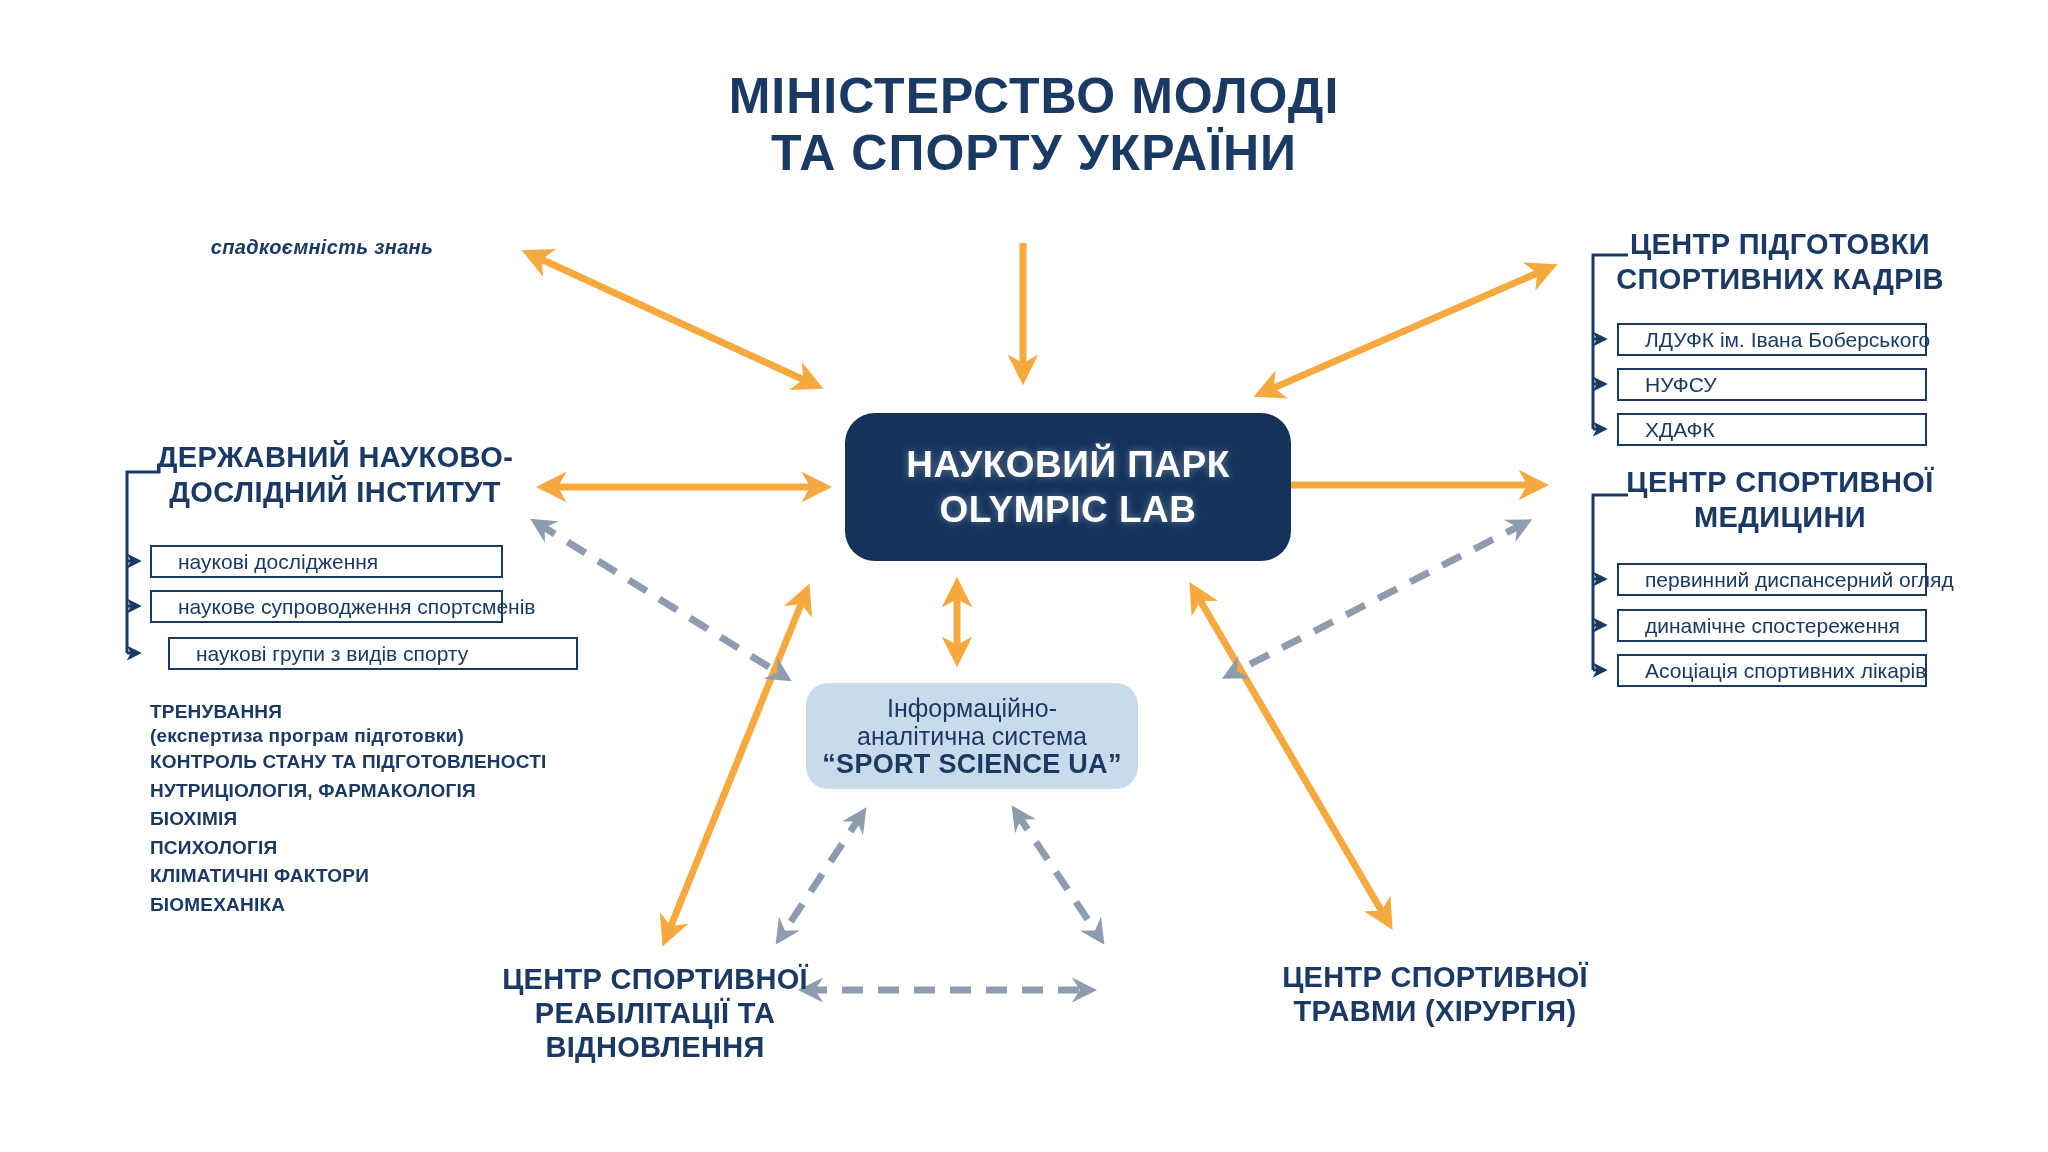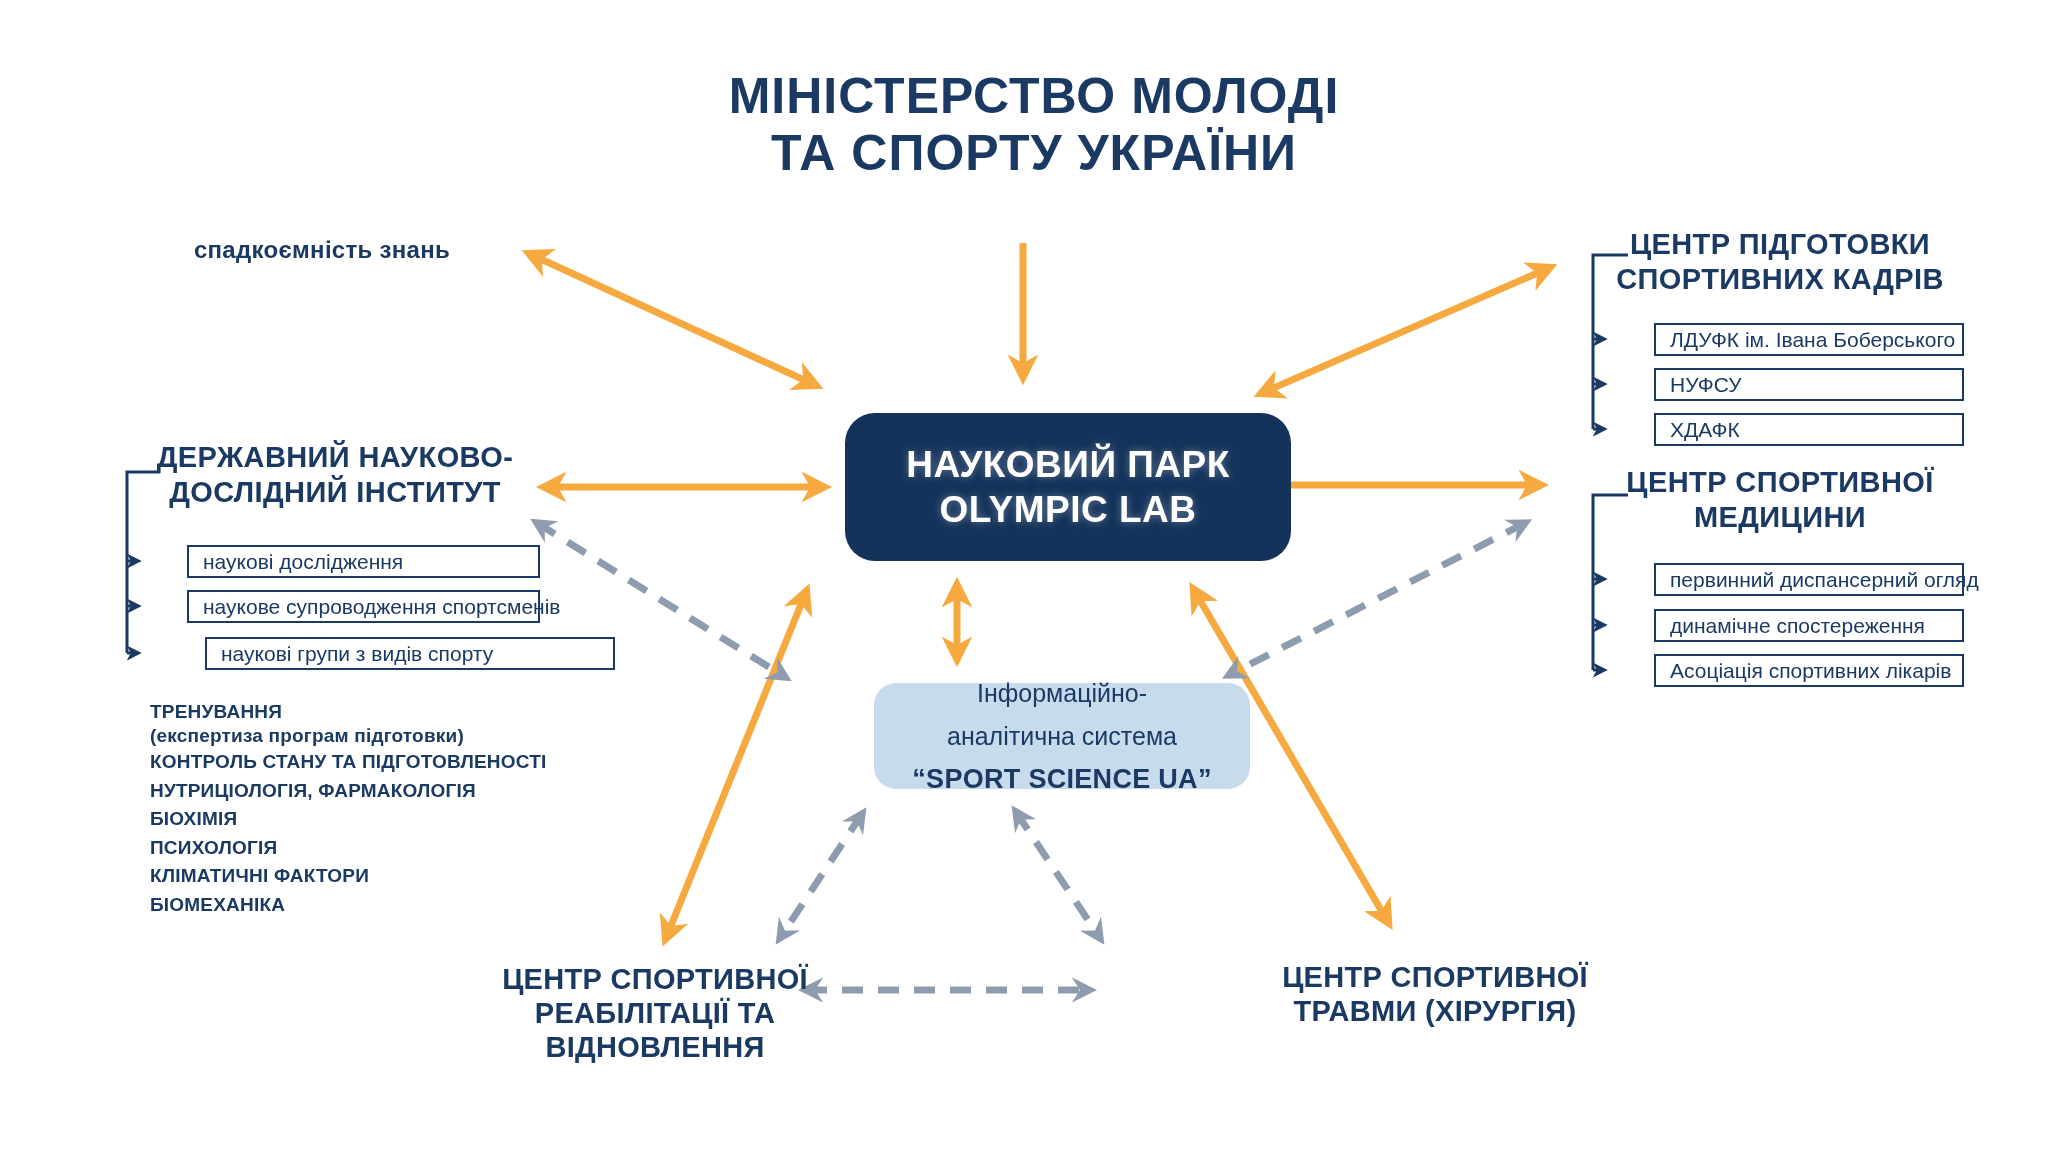--- a/index.html
+++ b/index.html
@@ -12,36 +12,36 @@
   }
   html,body{margin:0;padding:0;background:#fff;}
   .canvas{
     position:relative;width:2048px;height:1152px;background:var(--white);
     font-family:"Liberation Sans",sans-serif;color:var(--navy);overflow:hidden;
   }
   .abs{position:absolute;}
   .center{text-align:center;}
   .hd{font-weight:700;letter-spacing:.4px;line-height:35px;font-size:29px;}
   .title{font-weight:700;font-size:50px;line-height:57px;letter-spacing:1px;}
-  .subtitle{font-weight:700;font-size:24px;letter-spacing:.3px;}
+  .subtitle{font-style:italic;font-weight:700;font-size:20px;letter-spacing:.3px;}
   .navy-box{
     background:var(--navy_deep);border-radius:30px;display:flex;flex-direction:column;
     justify-content:center;align-items:center;color:var(--white);
     font-weight:700;font-size:37px;line-height:45px;letter-spacing:.5px;
     text-shadow:0 0 8px rgba(255,255,255,.35);
   }
   .blue-box{
     background:var(--light_blue);border-radius:22px;display:flex;flex-direction:column;
     justify-content:center;align-items:center;line-height:28px;font-size:25px;
   }
   .blue-box .b3{font-weight:700;font-size:27px;letter-spacing:.3px;}
   .wbox{
     background:var(--white);border:2px solid var(--navy);box-sizing:border-box;
-    display:flex;align-items:center;padding-left:14px;height:33px;font-size:21px;
-    color:var(--navy);white-space:nowrap;margin-left:37px;
+    display:flex;align-items:center;padding-left:26px;height:33px;font-size:21px;
+    color:var(--navy);white-space:nowrap;
   }
   .list{font-weight:700;font-size:19px;line-height:28px;letter-spacing:.2px;}
   .big-label{font-weight:700;font-size:29px;line-height:34px;letter-spacing:.3px;}
   svg.arrows{position:absolute;left:0;top:0;z-index:1;}
   .layer{position:absolute;left:0;top:0;z-index:2;width:100%;height:100%;border-radius:23px;}
   .o-line{stroke:var(--orange);stroke-width:7;fill:none;}
   .g-line{stroke:var(--gray);stroke-width:7;fill:none;stroke-dasharray:21 15;}
   .n-line{stroke:var(--navy);stroke-width:3;fill:none;}
   .oh-f{fill:var(--orange);} .gh-f{fill:var(--gray);} .nh-f{fill:var(--navy);}
 </style>
@@ -122,21 +122,21 @@
       <div style="line-height:28.5px;">ПСИХОЛОГІЯ</div>
       <div style="line-height:28.5px;">КЛІМАТИЧНІ ФАКТОРИ</div>
       <div style="line-height:28.5px;">БІОМЕХАНІКА</div>
     </div>
 
     <div class="abs navy-box" style="left:845px;top:413px;width:446px;height:148px;">
       <div>НАУКОВИЙ ПАРК</div>
       <div>OLYMPIC LAB</div>
     </div>
 
-    <div class="abs blue-box" style="left:874px;top:683px;width:376px;height:106px;gap:15px;">
+    <div class="abs blue-box" style="left:806px;top:683px;width:332px;height:106px;">
       <div>Інформаційно-</div>
       <div>аналітична система</div>
       <div class="b3">“SPORT SCIENCE UA”</div>
     </div>
 
     <div class="abs center hd" style="left:1580px;top:227px;width:400px;">
       <div>ЦЕНТР ПІДГОТОВКИ</div>
       <div>СПОРТИВНИХ КАДРІВ</div>
     </div>
     <div class="abs wbox" style="left:1617px;top:323px;width:310px;">ЛДУФК ім. Івана Боберського</div>

